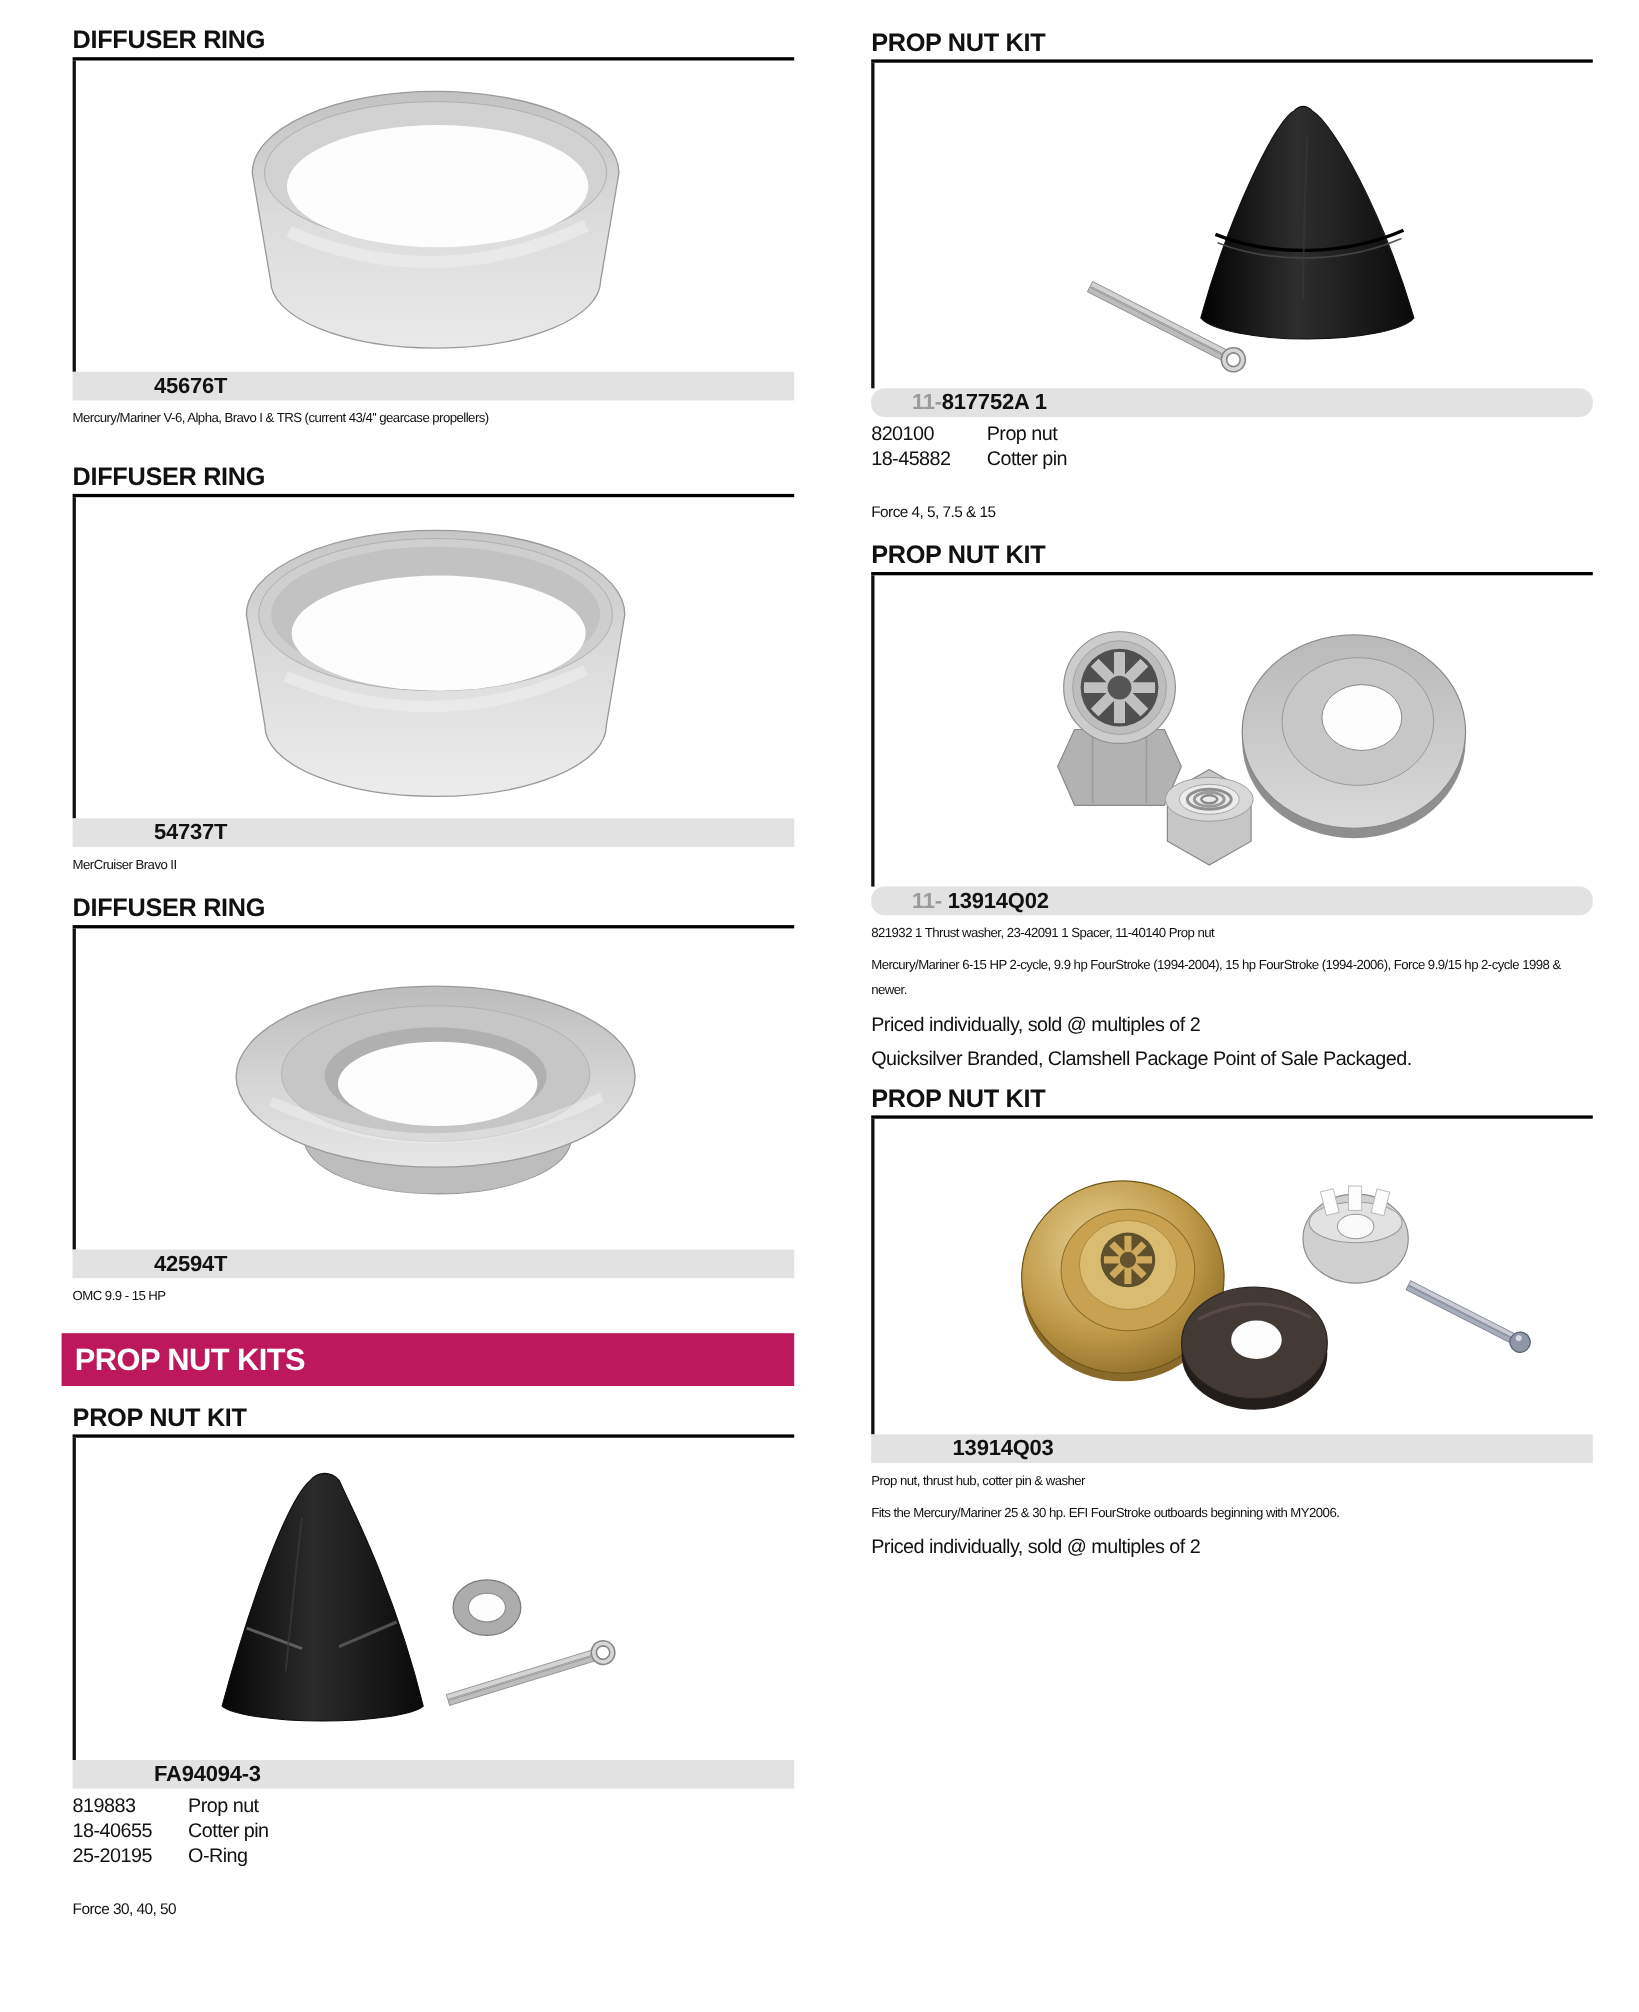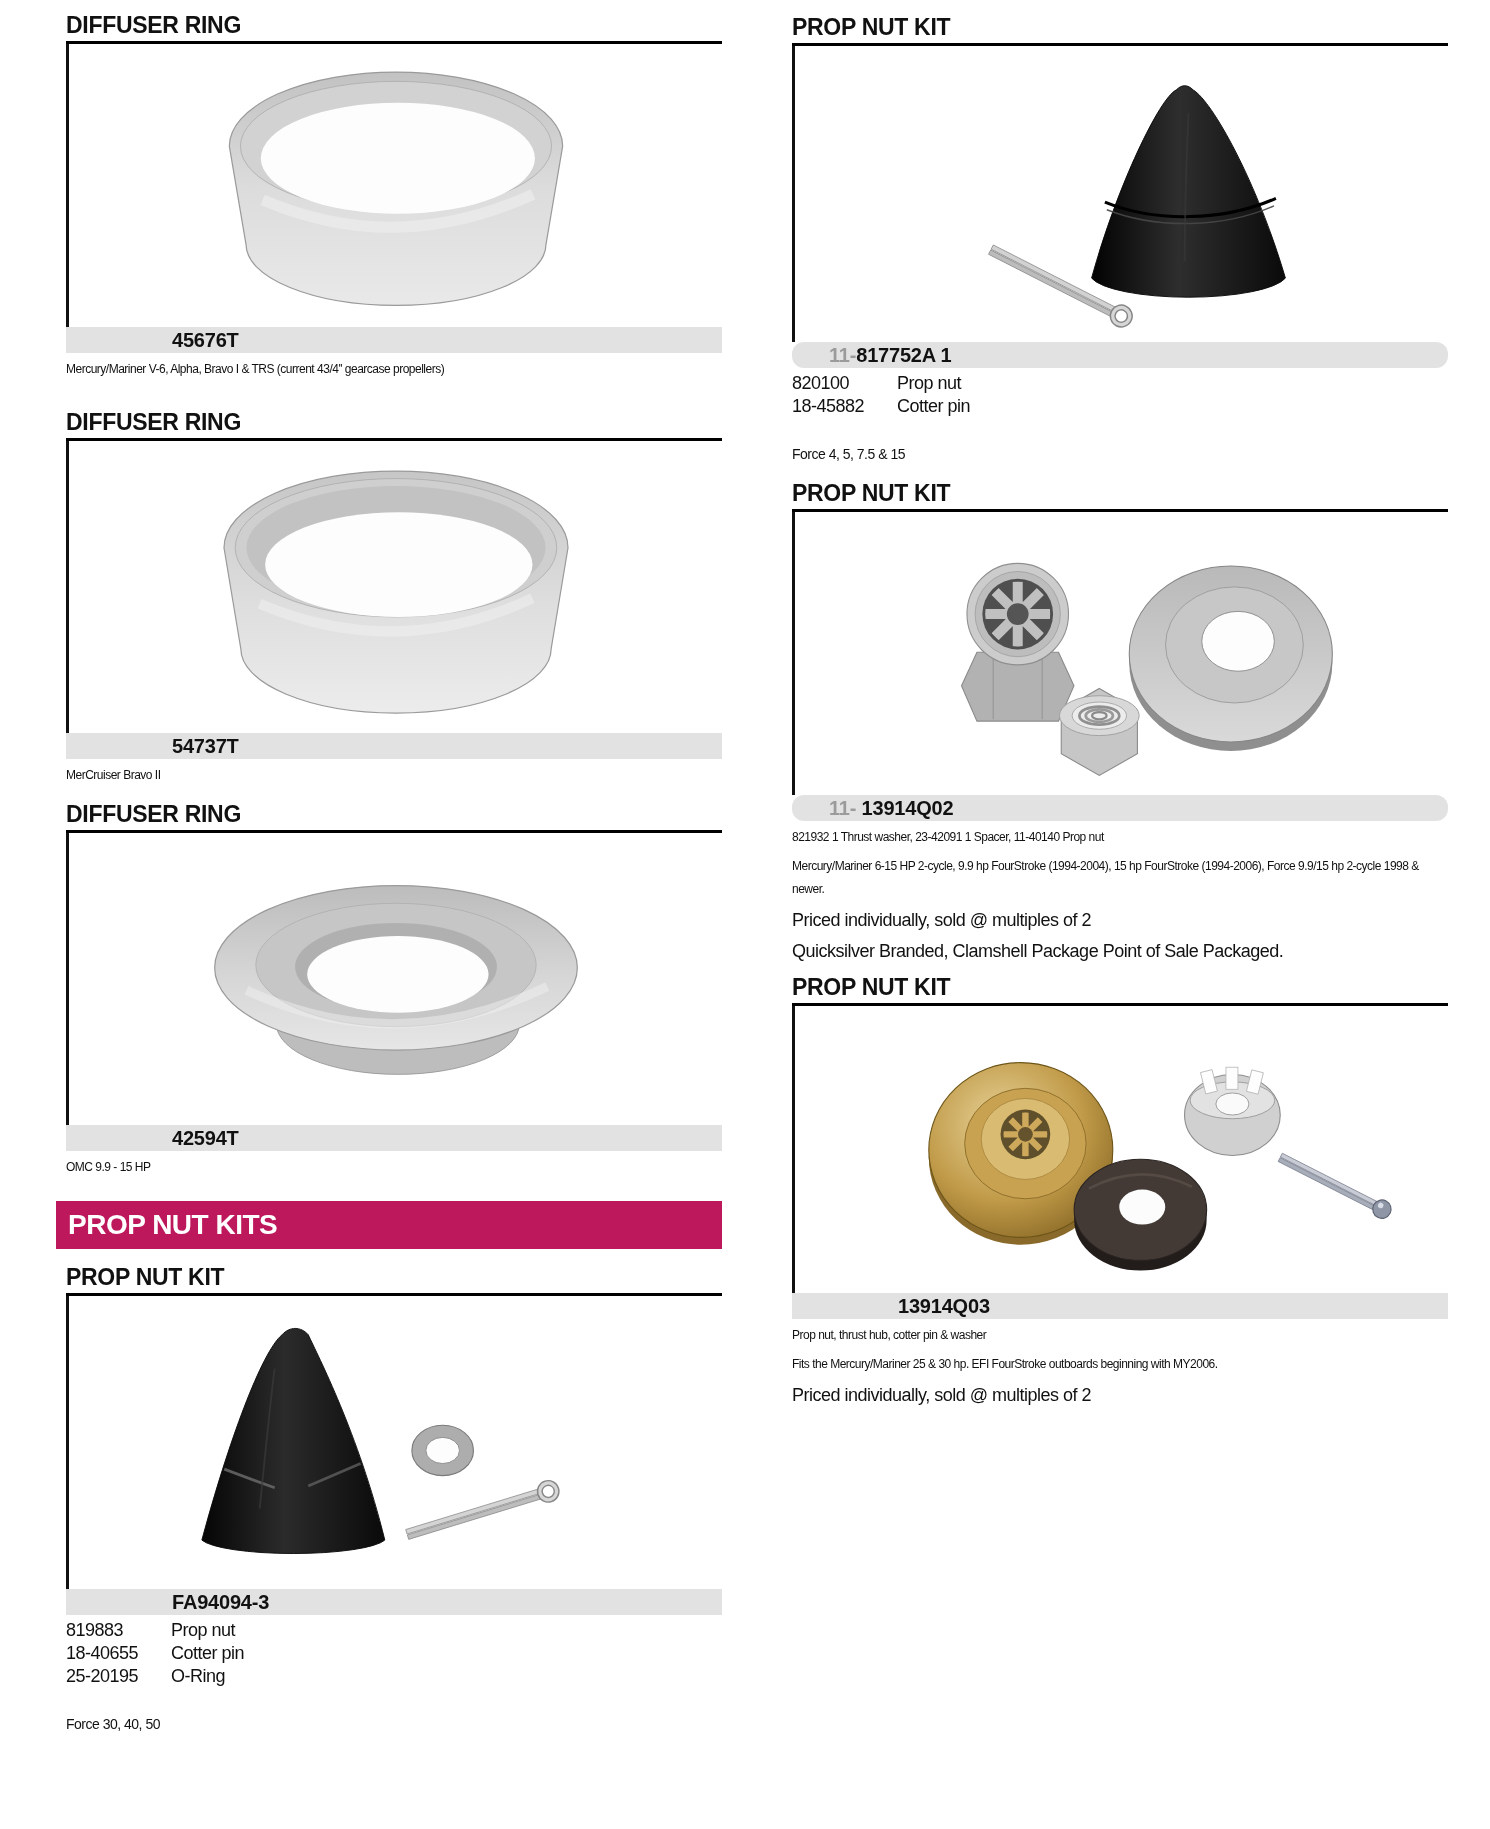--- a/index.html
+++ b/index.html
@@ -4,21 +4,21 @@
 <style>
   html,body{margin:0;padding:0;background:#fff;}
   .page{
     position:relative;
     width:1490px;height:1829px;
     background:#fff;
     font-family:"Liberation Sans", sans-serif;
     color:#111;
     overflow:hidden;
   }
-  .col{position:absolute;top:0;width:656px;}
+  .col{position:absolute;top:11px;width:656px;}
   .col-left{left:66px;padding-top:14px;}
   .col-right{left:792px;padding-top:16px;}
 
   .sec-heading{
     margin:0;
     font-size:23px;font-weight:bold;letter-spacing:-0.3px;
     line-height:1.0;
     padding-bottom:4px;
     border-bottom:3px solid #000;
   }
@@ -35,21 +35,21 @@
   .h283{height:283px;}
   .h287{height:287px;}
   .h292{height:292px;}
   .h293{height:293px;}
   .h296{height:296px;}
 
   .partbar{
     height:26px;background:#e2e2e2;
     display:flex;align-items:center;
     font-size:20px;font-weight:bold;letter-spacing:-0.2px;
-    padding-left:106px;box-sizing:border-box;
+    padding-left:74px;box-sizing:border-box;
   }
   .partbar.prefixed{padding-left:37px;border-radius:12px;}
   .part-prefix{color:#9b9b9b;font-weight:bold;white-space:pre;}
 
   .desc{
     margin:5px 0 0 0;
     font-size:12px;line-height:23px;letter-spacing:-0.5px;
     white-space:nowrap;
   }
   .desc.wrap{white-space:normal;margin-top:6px;}

